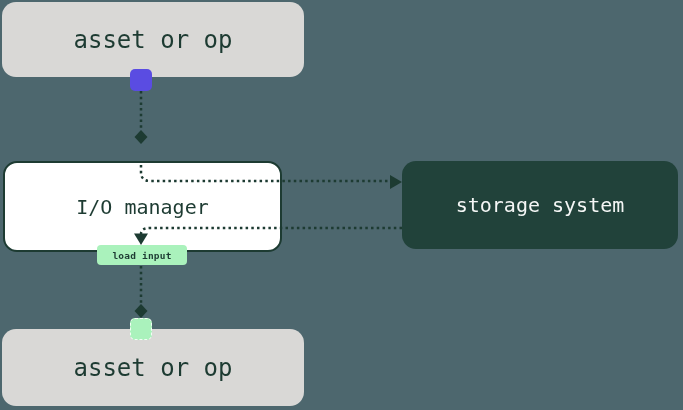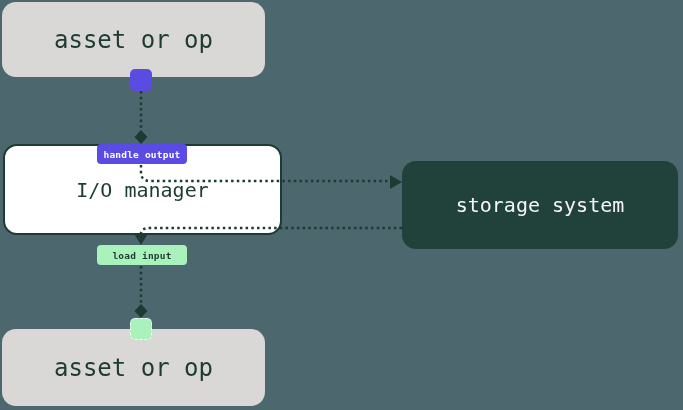--- a/index.html
+++ b/index.html
@@ -29,34 +29,34 @@
     position: absolute;
     display: flex;
     align-items: center;
     justify-content: center;
     border-radius: 14px;
     z-index: 1;
     box-sizing: border-box;
   }
   .asset-node {
     left: 2px;
-    width: 263px;
+    width: 302px;
     height: 75px;
     background: var(--node-gray);
   }
   .asset-node.top { top: 2px; }
   .asset-node.bottom { top: 329px; height: 77px; }
   .asset-node .node-label {
     color: var(--ink);
     font-size: 24px;
     font-weight: 500;
   }
   .io-node {
     left: 3px;
-    top: 144px;
+    top: 161px;
     width: 279px;
     height: 91px;
     background: var(--node-white);
     border: 2.5px solid var(--ink);
   }
   .io-node .node-label {
     color: var(--ink);
     font-size: 20px;
     font-weight: 500;
   }
@@ -164,16 +164,15 @@
     <path class="wire" d="M402 228 H150 Q141 228 141 234"></path>
     <path class="arrowhead" d="M134 233.5 L148 233.5 L141 245 Z"></path>
 
     <path class="wire" d="M141 266 V303"></path>
     <path class="arrowhead" d="M141 304 L147.5 311 L141 318 L134.5 311 Z"></path>
   </svg>
 
   <div class="handle output-handle"></div>
   <div class="handle input-handle"></div>
 
-  <div class="badge handle-output-badge">handle output</div>
   <div class="badge load-input-badge">load input</div>
 
 </div>
 
 </body></html>

